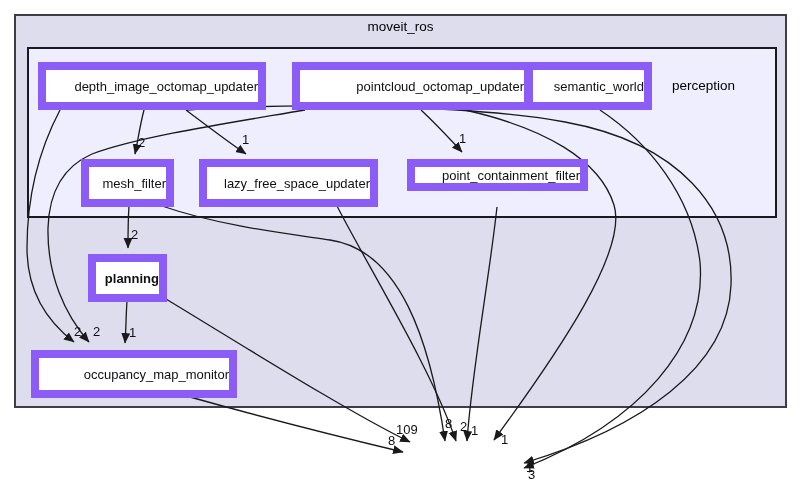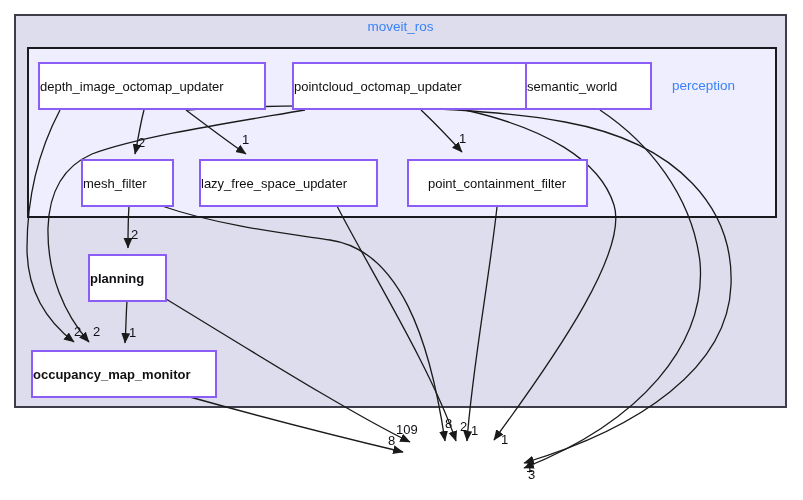--- a/index.html
+++ b/index.html
@@ -4,26 +4,26 @@
 <style>
   html,body{margin:0;padding:0;background:#ffffff;}
   .canvas{
     position:relative;width:803px;height:500px;background:#ffffff;overflow:hidden;
     font-family:"Liberation Sans","DejaVu Sans",sans-serif;
   }
   .cluster{position:absolute;box-sizing:border-box;}
   .cluster-outer{border:2px solid #3d3d49;background:#ddddee;}
   .cluster-inner{border:2px solid #191920;background:#eeeeff;}
   .cluster-title{
-    position:absolute;font-size:13.5px;color:#3b82f6;text-align:center;
+    position:absolute;font-size:13.5px;color:#000000;text-align:center;
     white-space:nowrap;line-height:16px;
   }
   .node{
     position:absolute;box-sizing:border-box;background:#ffffff;
-    border:2px solid #8b5cf6;display:flex;align-items:center;justify-content:flex-start;
+    border:8px solid #8b5cf6;display:flex;align-items:center;justify-content:flex-end;
     font-size:13px;color:#101014;white-space:nowrap;cursor:pointer;z-index:3;
   }
   svg.edges{position:absolute;left:0;top:0;z-index:2;}
   svg.edges path.edge{fill:none;stroke:#1a1a1a;stroke-width:1.3px;}
   svg.edges text.edge-label{
     font-family:"Liberation Sans","DejaVu Sans",sans-serif;
     font-size:13px;fill:#101014;
   }
 </style>
 </head>
@@ -85,23 +85,23 @@
   </div>
   <div class="node" style="left:525px;top:62px;width:127px;height:48px;">
     <span>semantic_world</span>
   </div>
   <div class="node" style="left:81px;top:159px;width:93px;height:48px;">
     <span>mesh_filter</span>
   </div>
   <div class="node" style="left:199px;top:159px;width:179px;height:48px;">
     <span>lazy_free_space_updater</span>
   </div>
-  <div class="node" style="left:407px;top:159px;width:181px;height:48px;padding-left:19px;">
+  <div class="node" style="left:407px;top:159px;width:181px;height:32px;padding-left:19px;">
     <span>point_containment_filter</span>
   </div>
   <div class="node" style="left:88px;top:254px;width:79px;height:48px;font-weight:bold;">
     <span>planning</span>
   </div>
-  <div class="node" style="left:31px;top:350px;width:186px;height:48px;font-weight:bold;">
+  <div class="node" style="left:31px;top:350px;width:206px;height:48px;">
     <span>occupancy_map_monitor</span>
   </div>
 
 </div>
 
 </body></html>

